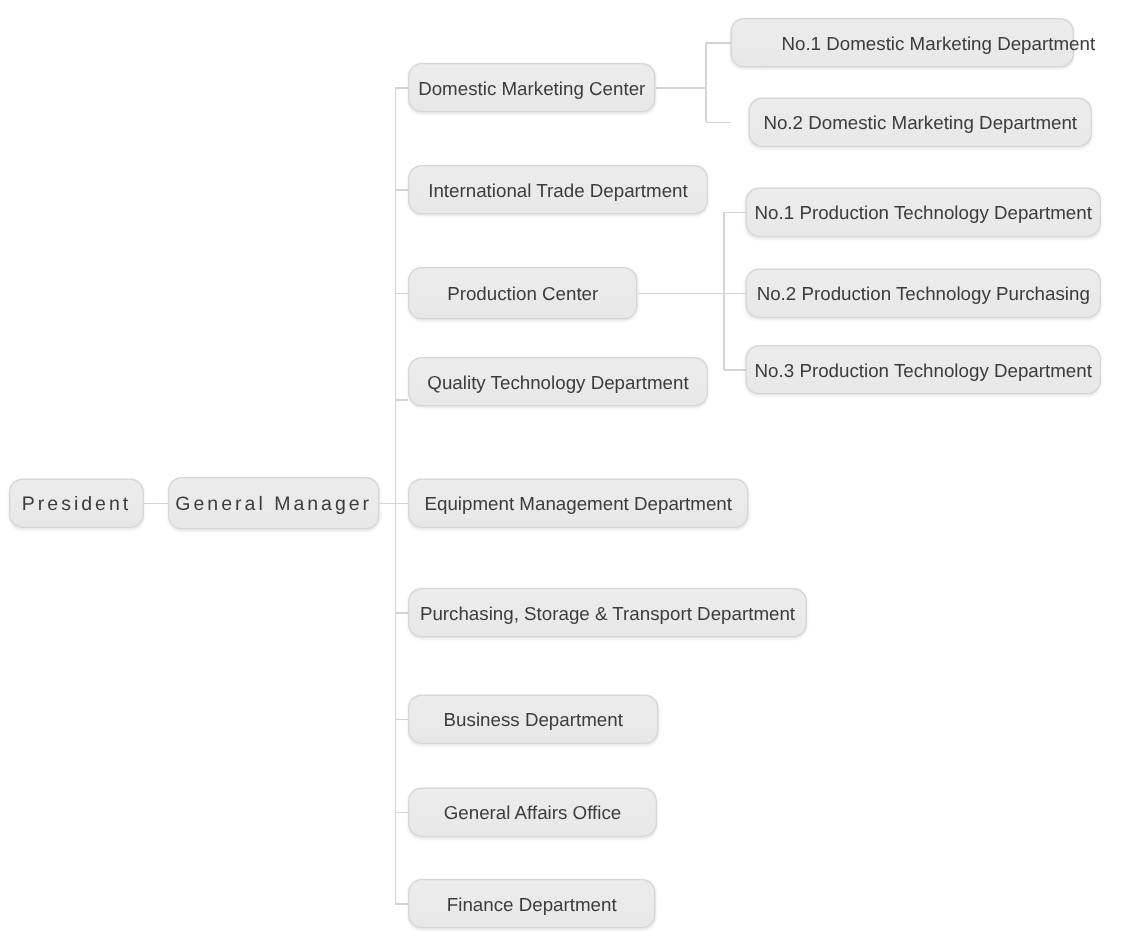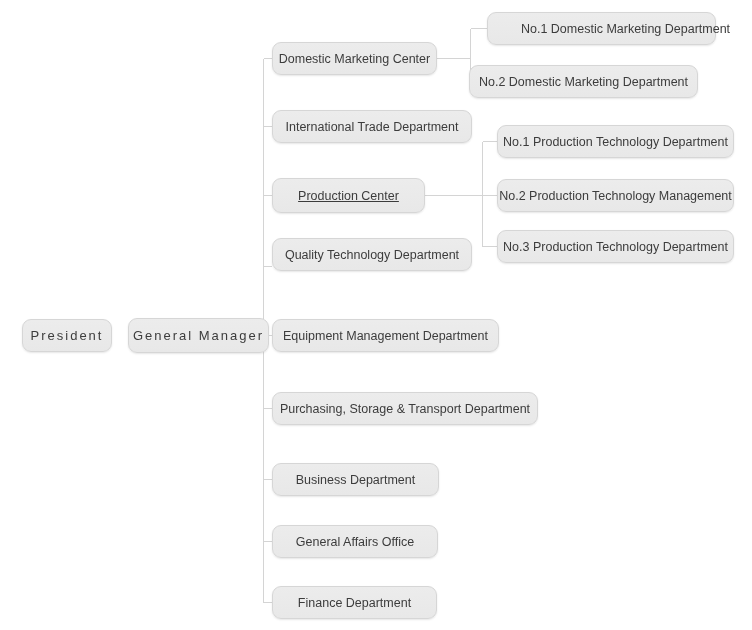--- a/index.html
+++ b/index.html
@@ -31,21 +31,20 @@
     border-radius: 9px;
     box-shadow: 0 1px 2px rgba(0,0,0,0.10);
     color: #3c3c3c;
     font-size: 12.5px;
     white-space: nowrap;
     cursor: default;
   }
   .node.lvl1 {
     font-size: 13px;
     letter-spacing: 2px;
-    margin-left: 16px;
   }
 </style>
 </head>
 <body>
 
 <div id="canvas">
 
   <svg id="connectors" viewBox="0 0 752 630" shape-rendering="crispEdges">
     <path fill="none" stroke="#d4d4d4" stroke-width="1" d="
       M96,335.5 L112,335.5
@@ -73,29 +72,29 @@
   </svg>
 
   <div class="node lvl1" style="left:6px; top:319px; width:90px; height:33px;">President</div>
 
   <div class="node lvl1" style="left:112px; top:318px; width:141px; height:35px;">General Manager</div>
 
   <div class="node" style="left:272px; top:42px; width:165px; height:33px;">Domestic Marketing Center</div>
 
   <div class="node" style="left:487px; top:12px; width:229px; height:33px;padding-left:48px;">No.1 Domestic Marketing Department</div>
 
-  <div class="node" style="left:469px; top:65px; width:229px; height:33px;">No.2 Domestic Marketing Department</div>
+  <div class="node" style="left:499px; top:65px; width:229px; height:33px;">No.2 Domestic Marketing Department</div>
 
   <div class="node" style="left:272px; top:110px; width:200px; height:33px;">International Trade Department</div>
 
-  <div class="node" style="left:272px; top:178px; width:153px; height:35px;text-decoration:underline;">Production Center</div>
+  <div class="node" style="left:272px; top:178px; width:153px; height:35px;">Production Center</div>
 
   <div class="node" style="left:497px; top:125px; width:237px; height:33px;">No.1 Production Technology Department</div>
 
-  <div class="node" style="left:497px; top:179px; width:237px; height:33px;">No.2 Production Technology Management</div>
+  <div class="node" style="left:497px; top:179px; width:237px; height:33px;">No.2 Production Technology Purchasing</div>
 
   <div class="node" style="left:497px; top:230px; width:237px; height:33px;">No.3 Production Technology Department</div>
 
   <div class="node" style="left:272px; top:238px; width:200px; height:33px;">Quality Technology Department</div>
 
   <div class="node" style="left:272px; top:319px; width:227px; height:33px;text-align:right;">Equipment Management Department</div>
 
   <div class="node" style="left:272px; top:392px; width:266px; height:33px;">Purchasing, Storage &amp; Transport Department</div>
 
   <div class="node" style="left:272px; top:463px; width:167px; height:33px;">Business Department</div>

